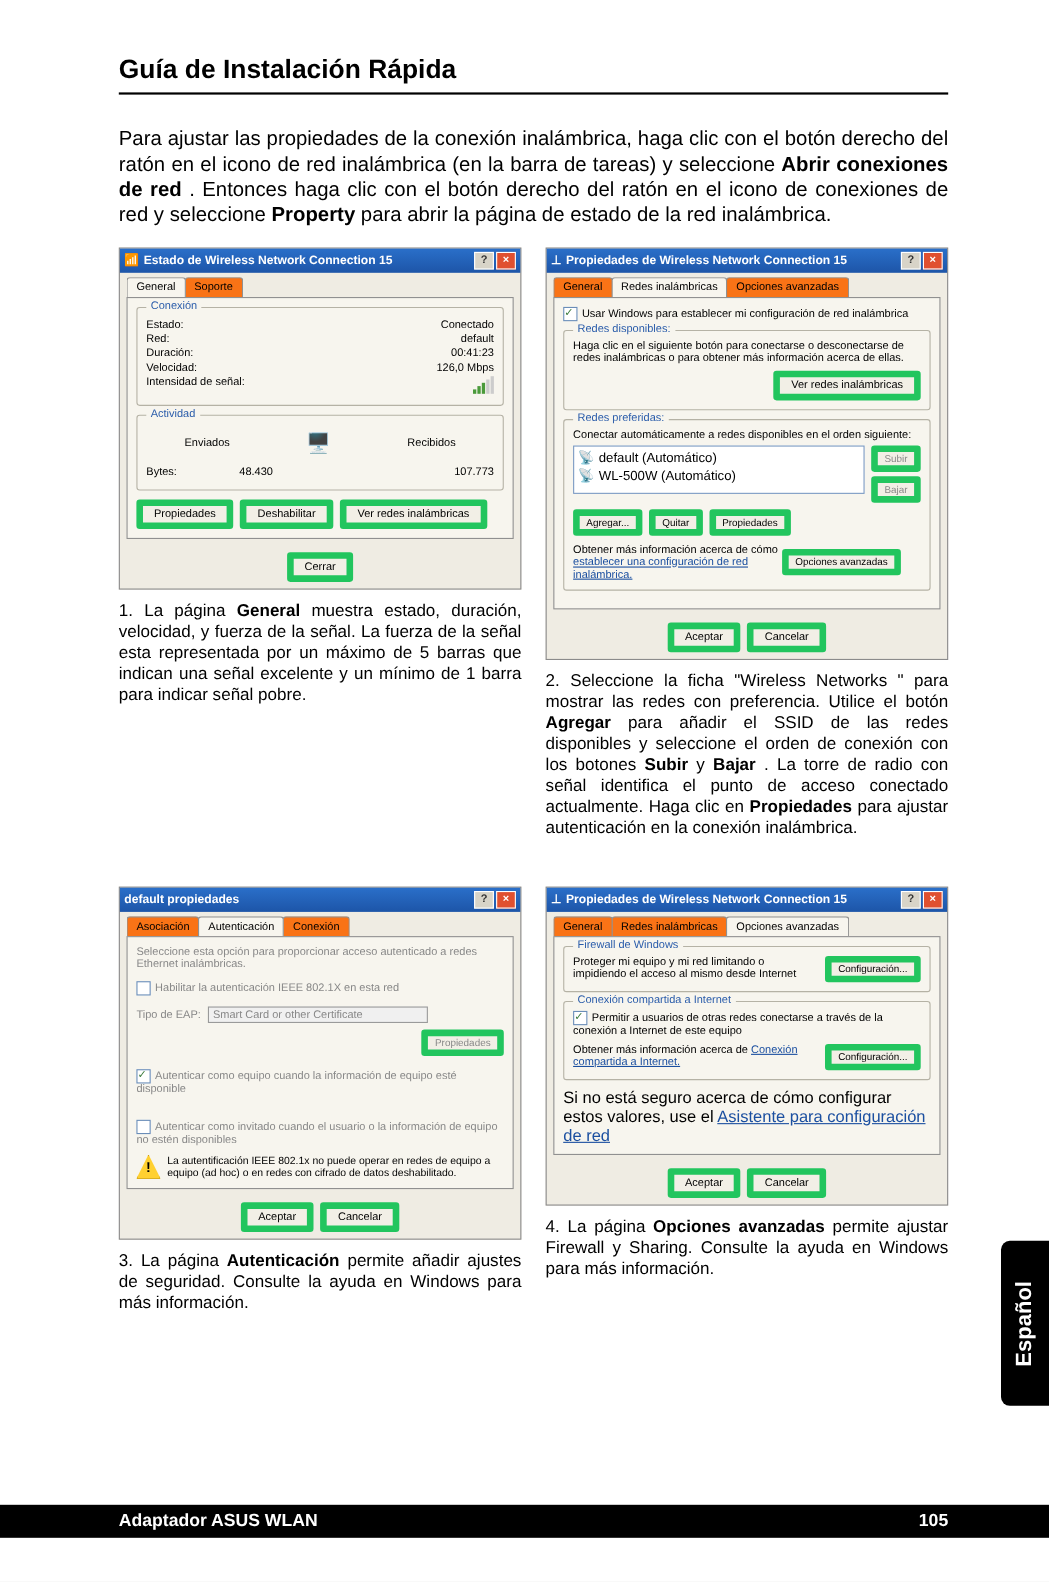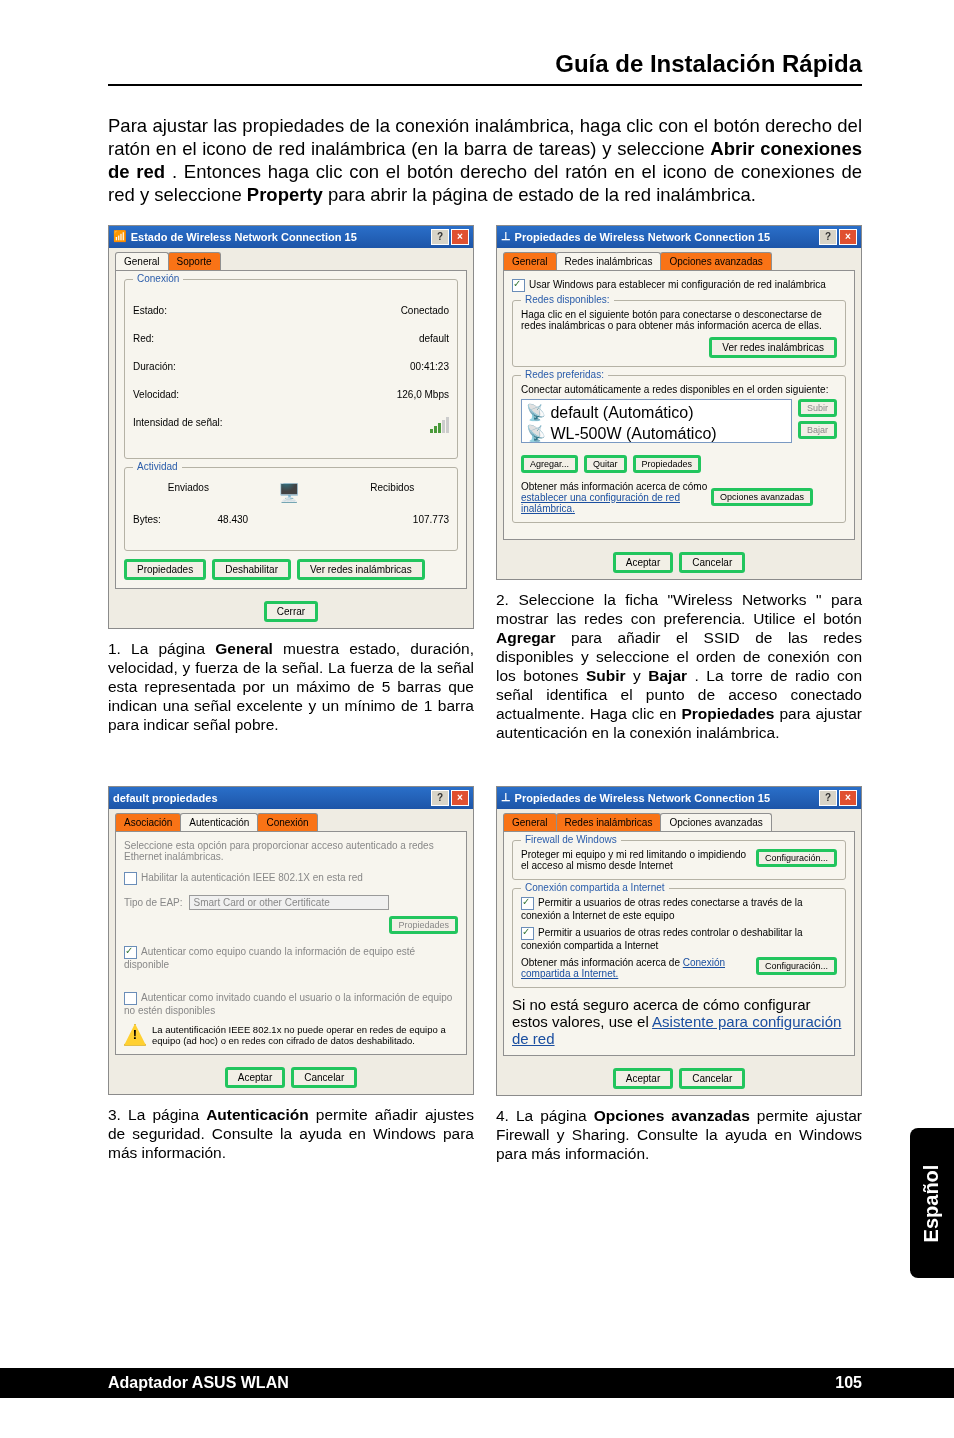--- a/index.html
+++ b/index.html
@@ -11,21 +11,21 @@
   }
   .page {
     width: 954px;
     height: 1438px;
     background: #fff;
     position: relative;
     box-sizing: border-box;
     padding: 50px 92px 0 108px;
   }
   .header-title {
-    text-align: right;
+    text-align: left;
     font-size: 24px;
     font-weight: bold;
     border-bottom: 2px solid #000;
     padding-bottom: 6px;
     margin-bottom: 28px;
   }
   .intro {
     font-size: 18.5px;
     line-height: 1.25;
     text-align: justify;
@@ -98,25 +98,25 @@
   }
   .groupbox > .gb-title {
     position: absolute;
     top: -7px;
     left: 8px;
     background: #f7f5ee;
     padding: 0 4px;
     color: #2a5caa;
     font-size: 10px;
   }
-  .kv-row { display: flex; justify-content: space-between; margin: 17px 0; }
+  .kv-row { display: flex; justify-content: space-between; margin: 2px 0; }
   .btn {
     display: inline-block;
     padding: 2px 10px;
-    border: 3px solid #22c55e;
+    border: 6px solid #22c55e;
     border-radius: 3px;
     background: #f2efe6;
     font-size: 10px;
     text-align: center;
   }
   .btn.small { padding: 1px 6px; font-size: 9px; }
   .btn-row { display: flex; gap: 6px; margin-top: 6px; }
   .bottom-row { display: flex; justify-content: center; gap: 6px; padding: 6px; }
   .signal {
     display: inline-flex;
@@ -136,21 +136,21 @@
   }
   .caption .num { display: inline; }
   .caption b { font-weight: bold; }
   .checkbox { display: inline-block; width: 11px; height: 11px; border: 1px solid #6a8db8; background: #fff; vertical-align: middle; margin-right: 4px; position: relative; }
   .checkbox.checked::after { content: "✓"; position: absolute; top: -2px; left: 0; font-size: 10px; color: #3a7a3a; }
   .listbox {
     border: 1px solid #7a99c2;
     background: #fff;
     height: 38px;
     padding: 2px 4px;
-    font-size: 16px;
+    font-size: 12px;
     margin-bottom: 6px;
   }
   .listbox .item { padding: 1px 0; }
   .link { color: #1b4fa0; text-decoration: underline; }
   .warn-row { display: flex; gap: 6px; align-items: flex-start; margin-top: 8px; font-size: 9.5px; }
   .warn-icon {
     width: 20px; height: 20px; flex-shrink: 0;
     background: #ffd030;
     border: 1px solid #cc9a00;
     clip-path: polygon(50% 0, 100% 100%, 0 100%);
@@ -256,21 +256,21 @@
                 <span style="height:4px"></span>
                   <span style="height:7px"></span>
                   <span style="height:10px"></span>
                   <span style="height:13px;background:#ccc"></span>
                   <span style="height:16px;background:#ccc"></span>
               </span>
             </div>
           </div>
           <div class="groupbox">
             <span class="gb-title">Actividad</span>
-            <div style="display:flex;justify-content:space-around;margin:6px 0">
+            <div style="display:flex;justify-content:space-around;align-items:center;margin:6px 0">
               <span>Enviados</span>
               <span style="font-size:18px">🖥️</span>
               <span>Recibidos</span>
             </div>
             <div class="kv-row" style="margin-top:10px">
               <span>Bytes:</span>
               <span style="flex:1;text-align:center">48.430</span>
               <span style="flex:1;text-align:right">107.773</span>
             </div>
           </div>
@@ -421,21 +421,20 @@
           <div class="groupbox">
             <span class="gb-title">Firewall de Windows</span>
             <div style="display:flex;gap:4px;align-items:flex-start">
               <span style="flex:1">Proteger mi equipo y mi red limitando o impidiendo el acceso al mismo desde Internet</span>
               <span class="btn small">Configuración...</span>
             </div>
           </div>
           <div class="groupbox">
             <span class="gb-title">Conexión compartida a Internet</span>
             <div style="margin-bottom:6px"><span class="checkbox checked"></span><span>Permitir a usuarios de otras redes conectarse a través de la conexión a Internet de este equipo</span></div>
-            <div style="margin-bottom:6px"><span class="checkbox checked"></span><span>Permitir a usuarios de otras redes controlar o deshabilitar la conexión compartida a Internet</span></div>
             <div style="display:flex;gap:8px;align-items:flex-start">
               <span style="flex:1"><span>Obtener más información acerca de </span><span class="link">Conexión compartida a Internet.</span></span>
               <span class="btn small">Configuración...</span>
             </div>
           </div>
           <div style="font-size:15px">
             <span>Si no está seguro acerca de cómo configurar estos valores, use el </span><span class="link">Asistente para configuración de red</span>
           </div>
         </div>
         <div class="bottom-row">

